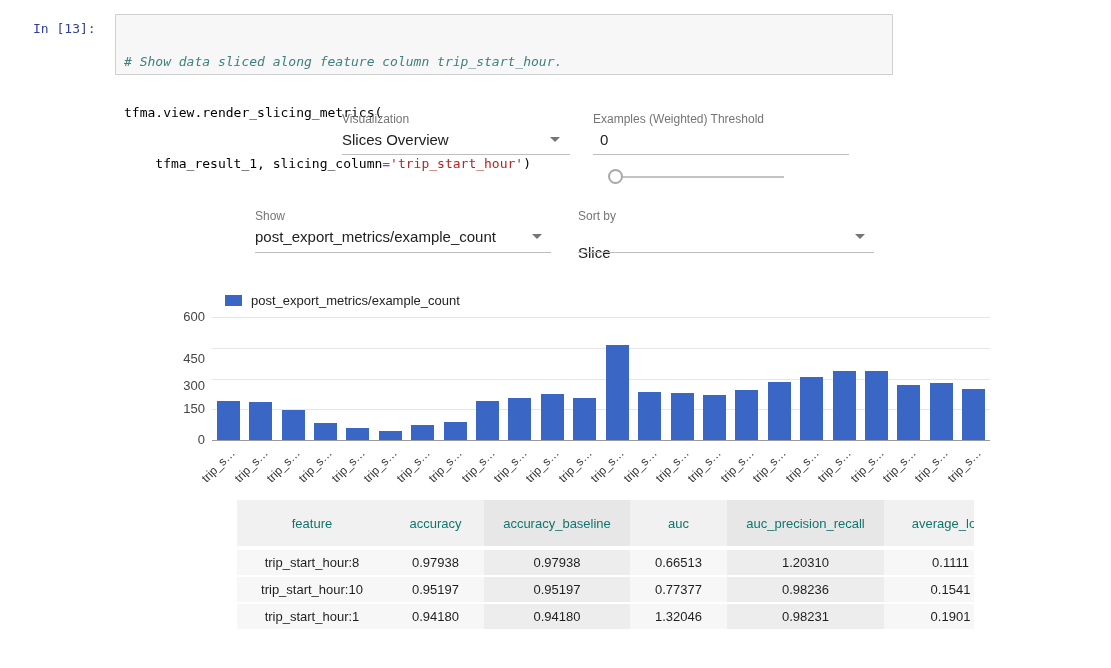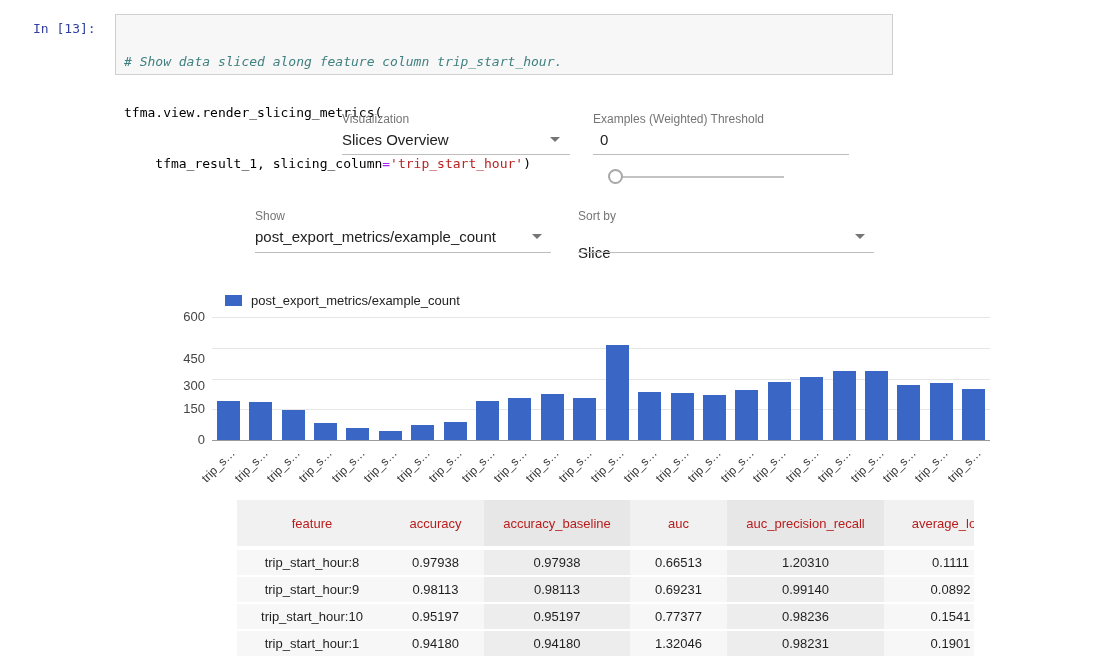--- a/index.html
+++ b/index.html
@@ -43,21 +43,21 @@
   .baseline { background:#9b9b9b; }
   .bar { position:absolute; bottom:0; }
 
   .x-axis { position:absolute; left:212px; top:441px; width:778px; height:45px; }
   .xtick { position:absolute; top:5px; width:60px; text-align:right; font-size:12px; color:#333;
            white-space:nowrap; transform:rotate(-45deg); transform-origin:100% 0; }
 
   
   .table-wrap { position:absolute; left:237px; top:500px; width:737px; height:168px; overflow:hidden; }
   table { border-collapse:separate; border-spacing:0; width:780px; table-layout:fixed; font-size:13px; }
-  th { height:50px; background:#f1f1f1; color:#b91c1c; font-weight:400; text-align:center;
+  th { height:50px; background:#f1f1f1; color:#0f766e; font-weight:400; text-align:center;
        border-bottom:4px solid #ffffff; }
   td { height:27px; background:#f7f7f7; color:#1f1f1f; text-align:center;
        border-bottom:2px solid #ffffff; white-space:nowrap; overflow:hidden; }
   th.altcol { background:#e7e7e7; }
   td.altcol { background:#ededed; }
 </style>
 </head>
 <body>
 
 <div class="page">
@@ -187,28 +187,20 @@
       <tbody>
           <tr>
             <td>trip_start_hour:8</td>
             <td>0.97938</td>
             <td class="altcol">0.97938</td>
             <td>0.66513</td>
             <td class="altcol">1.20310</td>
             <td>0.1111</td>
           </tr>
           <tr>
-            <td>trip_start_hour:9</td>
-            <td>0.98113</td>
-            <td class="altcol">0.98113</td>
-            <td>0.69231</td>
-            <td class="altcol">0.99140</td>
-            <td>0.0892</td>
-          </tr>
-          <tr>
             <td>trip_start_hour:10</td>
             <td>0.95197</td>
             <td class="altcol">0.95197</td>
             <td>0.77377</td>
             <td class="altcol">0.98236</td>
             <td>0.1541</td>
           </tr>
           <tr>
             <td>trip_start_hour:1</td>
             <td>0.94180</td>

